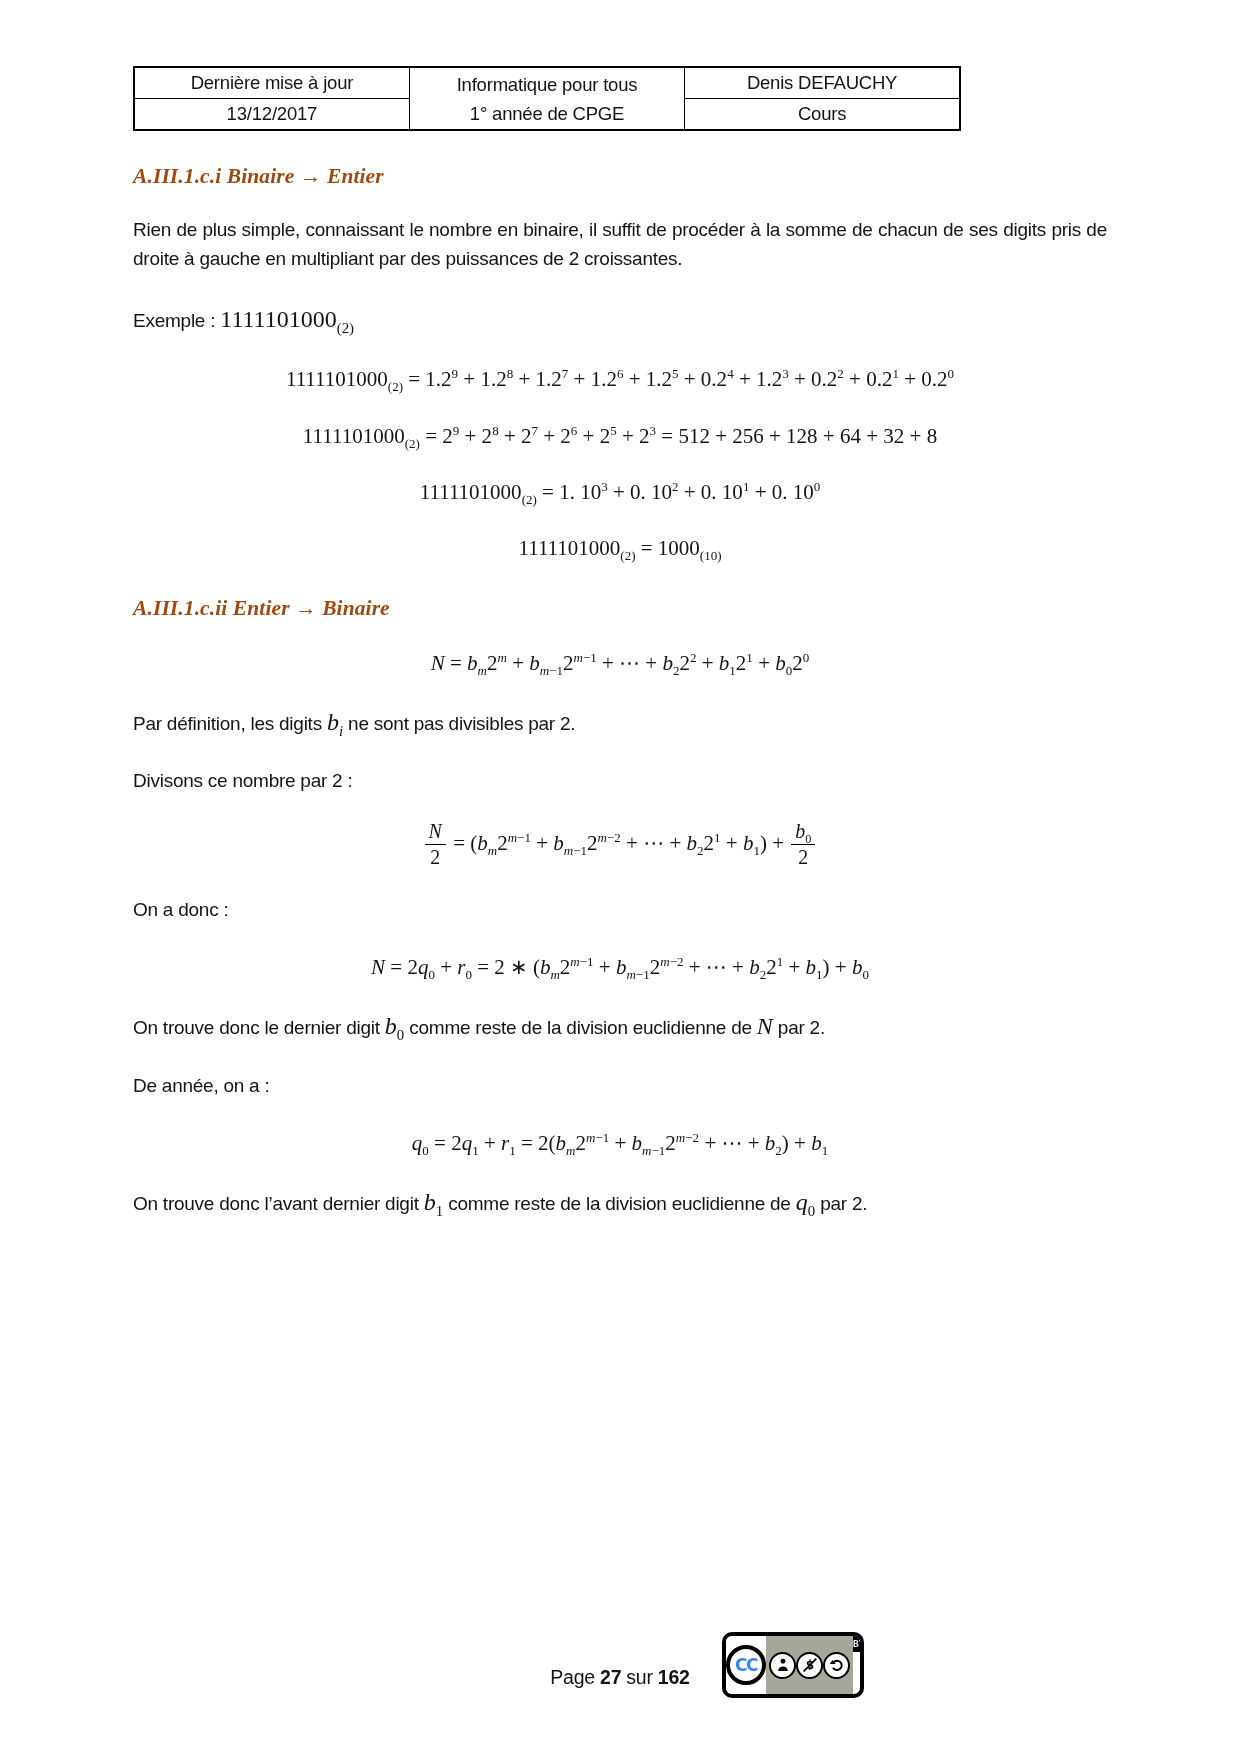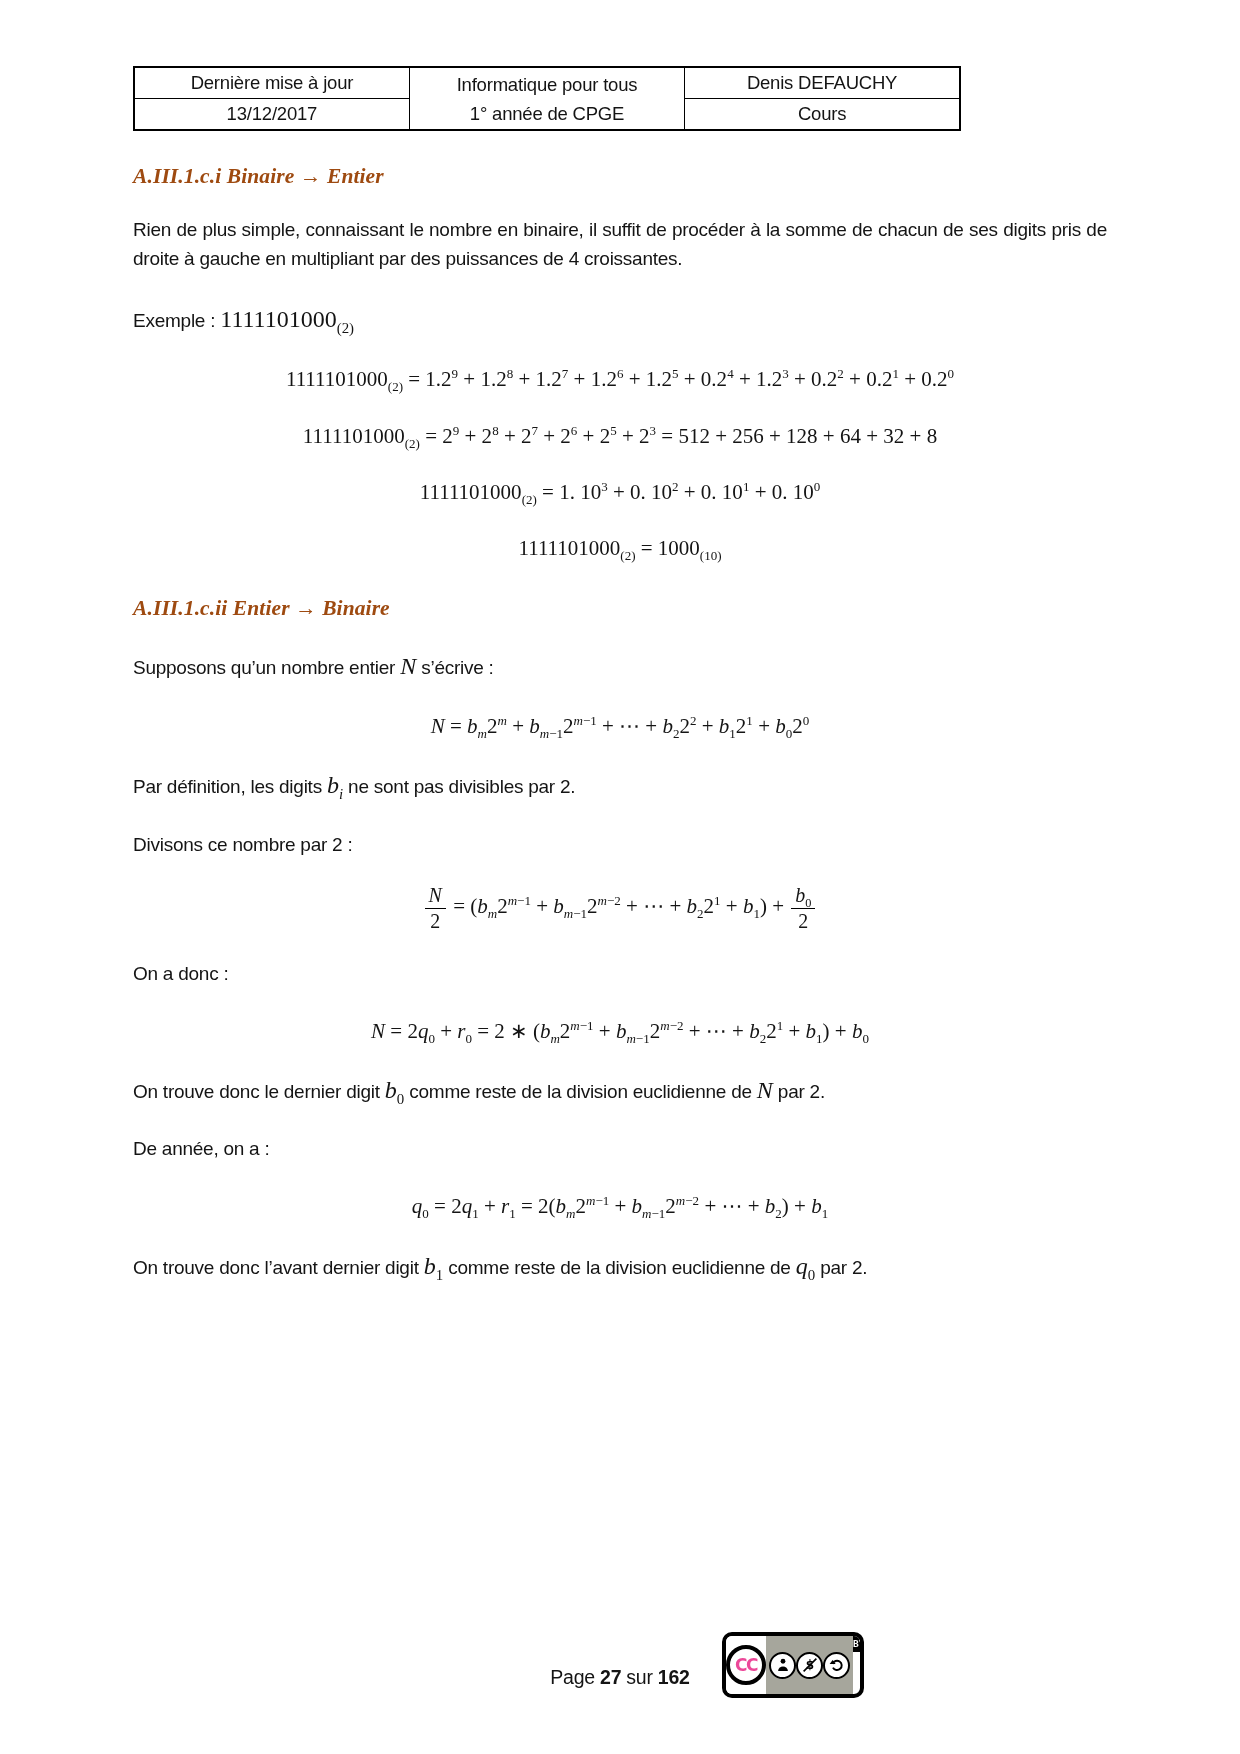--- a/index.html
+++ b/index.html
@@ -115,21 +115,21 @@
   }
   .cc-circle {
     width: 40px; height: 40px;
     border: 4px solid #000;
     border-radius: 50%;
     display: flex; align-items: center; justify-content: center;
     font-weight: bold;
     font-size: 17px;
     font-family: "DejaVu Sans", sans-serif;
     letter-spacing: -1.5px;
-    color: #ec4899;
+    color: #3b82f6;
     box-sizing: border-box;
   }
   .cc-right { flex: 1; display: flex; }
   .cc-icons {
     flex: 1;
     background: #a6a69c;
     display: flex;
     align-items: center;
     justify-content: space-around;
     padding: 2px 3px;
@@ -174,32 +174,31 @@
       </tr>
       <tr>
         <td>13/12/2017</td>
         <td>Cours</td>
       </tr>
     </tbody>
       </table>
 
     <h2 class="heading">A.III.1.c.i Binaire → Entier</h2>
 
-    <p class="body-p">Rien de plus simple, connaissant le nombre en binaire, il suffit de procéder à la somme de chacun de ses digits pris de droite à gauche en multipliant par des puissances de 4 croissantes.</p>
+    <p class="body-p">Rien de plus simple, connaissant le nombre en binaire, il suffit de procéder à la somme de chacun de ses digits pris de droite à gauche en multipliant par des puissances de 2 croissantes.</p>
 
     <p class="body-p">Exemple : <span class="math">1111101000<sub>(2)</sub></span></p>
 
     <div class="formula"><span class="math">1111101000<sub>(2)</sub> = 1.2<sup>9</sup> + 1.2<sup>8</sup> + 1.2<sup>7</sup> + 1.2<sup>6</sup> + 1.2<sup>5</sup> + 0.2<sup>4</sup> + 1.2<sup>3</sup> + 0.2<sup>2</sup> + 0.2<sup>1</sup> + 0.2<sup>0</sup></span></div>
     <div class="formula"><span class="math">1111101000<sub>(2)</sub> = 2<sup>9</sup> + 2<sup>8</sup> + 2<sup>7</sup> + 2<sup>6</sup> + 2<sup>5</sup> + 2<sup>3</sup> = 512 + 256 + 128 + 64 + 32 + 8</span></div>
     <div class="formula"><span class="math">1111101000<sub>(2)</sub> = 1. 10<sup>3</sup> + 0. 10<sup>2</sup> + 0. 10<sup>1</sup> + 0. 10<sup>0</sup></span></div>
     <div class="formula"><span class="math">1111101000<sub>(2)</sub> = 1000<sub>(10)</sub></span></div>
 
     <h2 class="heading">A.III.1.c.ii Entier → Binaire</h2>
 
-    <p class="body-p">Supposons qu’un nombre entier <span class="math"><i>N</i></span> s’écrive :</p>
 
     <div class="formula"><span class="math"><i>N</i> = <i>b</i><sub><i>m</i></sub>2<sup><i>m</i></sup> + <i>b</i><sub><i>m</i>−1</sub>2<sup><i>m</i>−1</sup> + ⋯ + <i>b</i><sub>2</sub>2<sup>2</sup> + <i>b</i><sub>1</sub>2<sup>1</sup> + <i>b</i><sub>0</sub>2<sup>0</sup></span></div>
 
     <p class="body-p">Par définition, les digits <span class="math"><i>b</i><sub><i>i</i></sub></span> ne sont pas divisibles par 2.</p>
 
     <p class="body-p">Divisons ce nombre par 2 :</p>
 
     <div class="formula tall"><span class="math"><span class="frac">
             <span class="fn"><i>N</i></span>
             <span class="fd">2</span>

